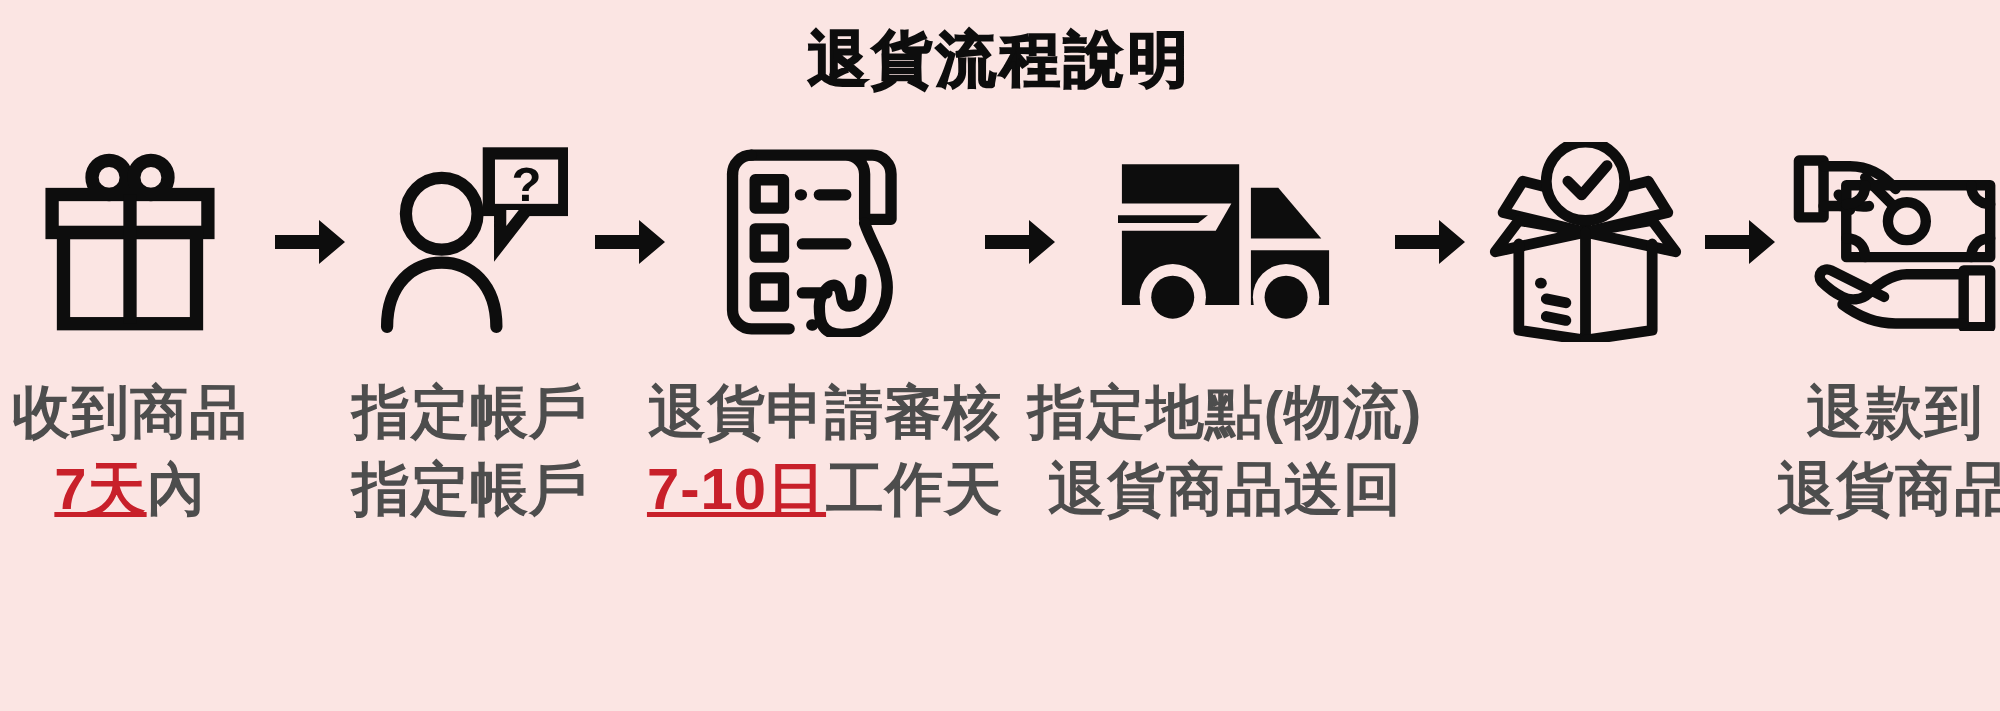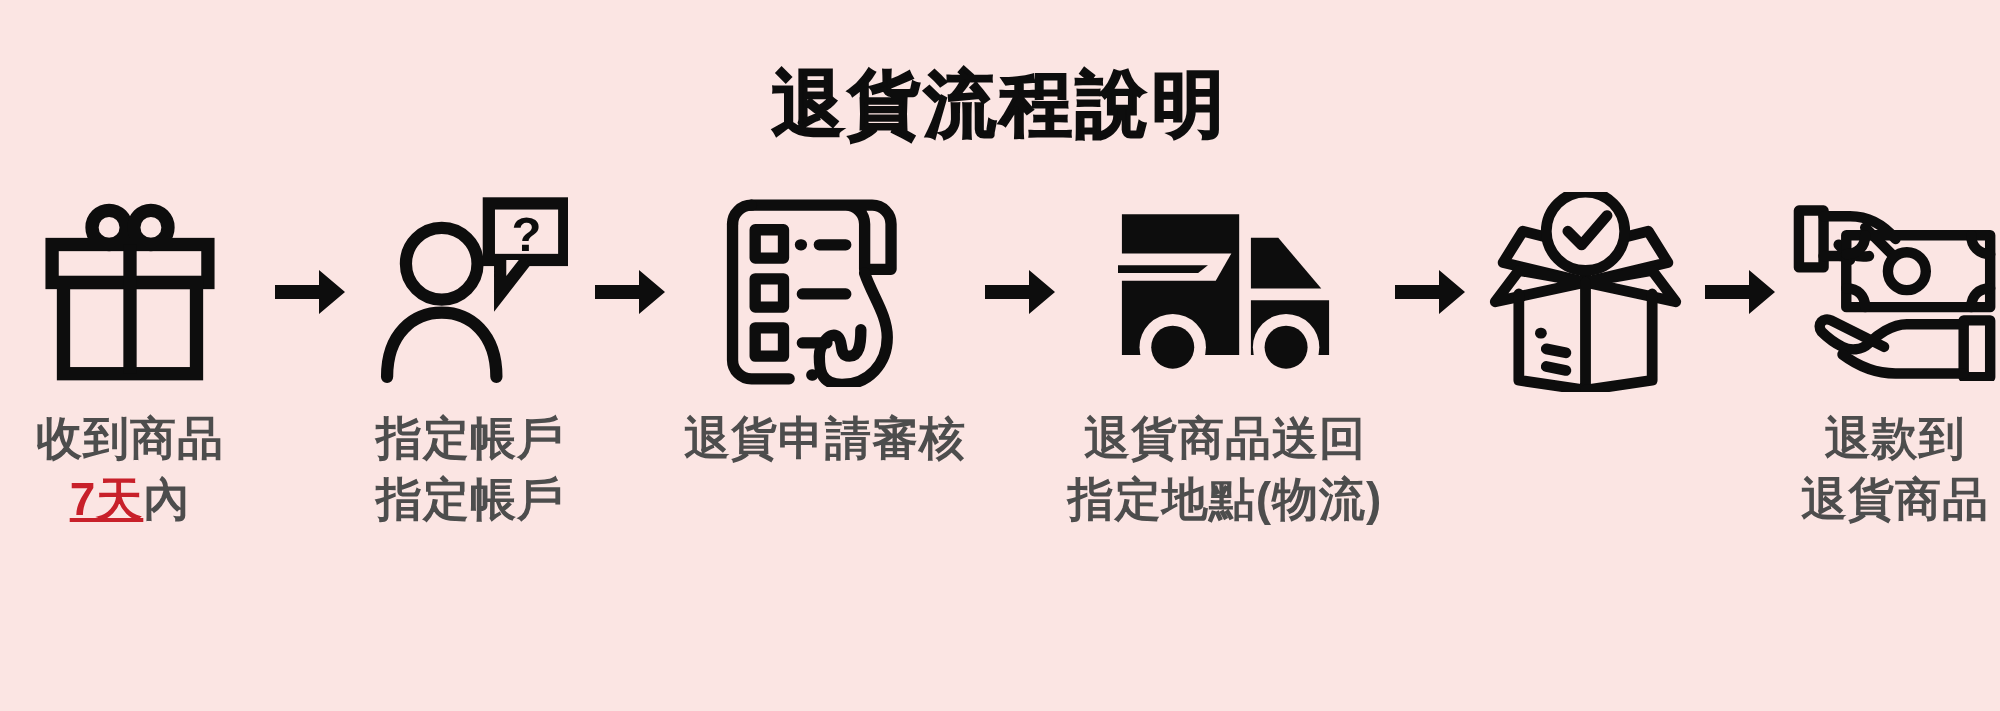--- a/index.html
+++ b/index.html
@@ -6,27 +6,26 @@
   body{
     width:2000px;height:711px;
     background:#fbe5e3;
     font-family:"Liberation Sans","DejaVu Sans",sans-serif;
     overflow:hidden;
   }
   .page{position:relative;width:2000px;height:711px;box-sizing:border-box;}
 
   .title{
     text-align:center;
-    font-size:72px;
+    font-size:60px;
     line-height:1;
     font-weight:bold;
     color:#0d0d0d;
     letter-spacing:4px;
     padding-top:30px;
-    margin-top:38px;
     -webkit-text-stroke:2px #0d0d0d;
   }
 
   .flow{
     display:flex;
     align-items:flex-start;
     justify-content:center;
     margin-top:52px;
     padding:0 34px;
   }
@@ -36,24 +35,24 @@
     align-items:center;
     flex:0 0 auto;
   }
   .icon-box{
     height:200px;
     display:flex;
     align-items:center;
     justify-content:center;
   }
   .label{
-    margin-top:16px;
+    margin-top:32px;
     text-align:center;
     color:#4d4d4d;
-    font-size:46px;
+    font-size:58px;
     font-weight:bold;
     line-height:1.32;
     letter-spacing:1px;
     white-space:nowrap;
   }
   .label .red{color:#c8202a;text-decoration:underline;}
 
   .arrow{
     flex:0 0 auto;
     height:200px;
@@ -138,20 +137,21 @@
           <line x1="50" y1="25" x2="64" y2="25"></line>
           <line x1="40" y1="25" x2="40.5" y2="25"></line>
           <line x1="41" y1="51" x2="64" y2="51"></line>
           <line x1="41" y1="77" x2="54" y2="77"></line>
           <line x1="46" y1="94" x2="46.5" y2="94"></line>
           <path d="M74 40 C78 52 86 62 86 74 C86 88 76 99 62 99 C50 99 50 90 50 84 C50 78 56 70 60 74 C63 77 60 84 66 84 C71 84 72 78 72 70"></path>
         </svg>
       </div>
       <div class="label">
         <div>退貨申請審核</div>
+        <div><span class="red">7-10日</span><span>工作天</span></div>
       </div>
     </div>
 
     <div class="arrow">
       <svg width="70" height="52" viewBox="0 0 70 52">
           <path d="M0 19 L44 19 L44 4 L70 26 L44 48 L44 33 L0 33 Z" fill="#0d0d0d"></path>
         </svg>
     </div>
 
     <div class="step s4">
@@ -162,22 +162,22 @@
           <path d="M0 28 H46 L41 32 H0 Z" fill="#0d0d0d"></path>
           <path d="M68 14 H82 L104 40 H68 Z"></path>
           <path d="M68 46 H108 V74 H68 Z"></path>
           <circle cx="28" cy="70" r="17" fill="#fbe5e3"></circle>
           <circle cx="28" cy="70" r="11" fill="#0d0d0d"></circle>
           <circle cx="86" cy="70" r="17" fill="#fbe5e3"></circle>
           <circle cx="86" cy="70" r="11" fill="#0d0d0d"></circle>
         </svg>
       </div>
       <div class="label">
+        <div><span class="red"></span><span>指定地點(物流)</span></div>
         <div>退貨商品送回</div>
-        <div><span class="red"></span><span>指定地點(物流)</span></div>
       </div>
     </div>
 
     <div class="arrow">
       <svg width="70" height="52" viewBox="0 0 70 52">
           <path d="M0 19 L44 19 L44 4 L70 26 L44 48 L44 33 L0 33 Z" fill="#0d0d0d"></path>
         </svg>
     </div>
 
     <div class="step s5">

